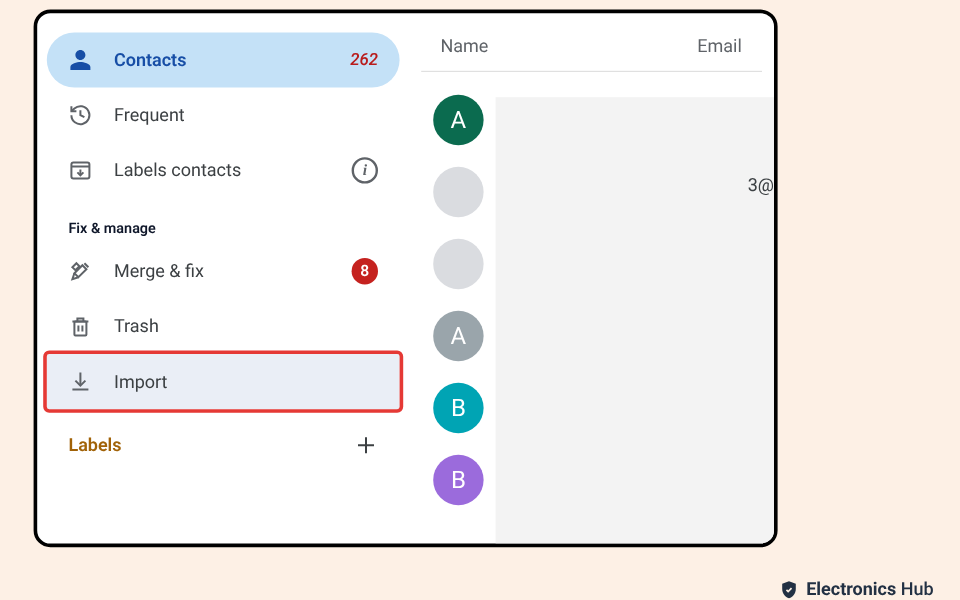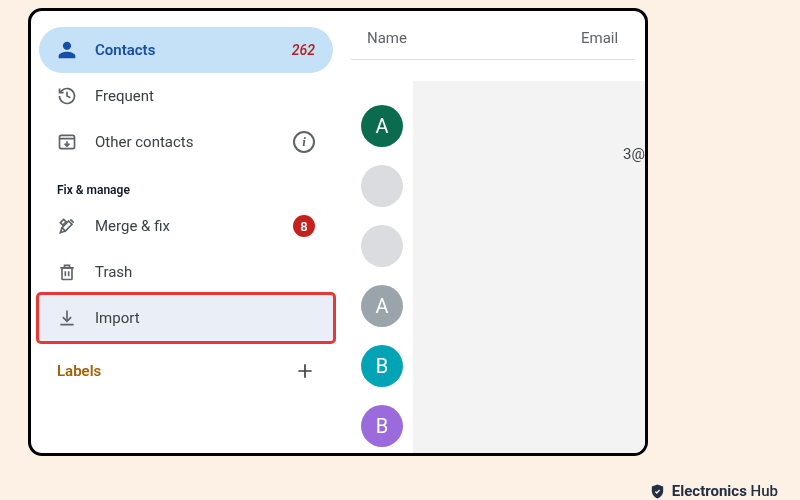--- a/index.html
+++ b/index.html
@@ -108,21 +108,20 @@
     display: inline-flex; align-items: center; justify-content: center;
   }
 
   
   .main {
     flex: 1;
     position: relative;
     display: flex;
     flex-direction: column;
     padding-top: 8px;
-    gap: 26px;
   }
   .col-headers {
     display: flex;
     font-size: 15px;
     color: #5f6368;
     padding: 10px 0 12px 0;
     border-bottom: 1px solid #e0e0e0;
     margin: 0 10px 10px 10px;
   }
   .col-name { width: 230px; padding-left: 16px; }
@@ -218,21 +217,21 @@
 
     <div class="nav-item">
       <span class="ico">
         <svg viewBox="0 0 24 24" width="20" height="20" fill="none" stroke="#5f6368" stroke-width="2">
             <rect x="3" y="4" width="18" height="16" rx="2"></rect>
             <path d="M3 8h18"></path>
             <path d="M12 11v5"></path>
             <path d="M9 14l3 3 3-3"></path>
           </svg>
       </span>
-      <span class="label">Other contacts</span>
+      <span class="label">Labels contacts</span>
       <span class="trail"><span class="info-circle">i</span></span>
     </div>
 
     <div class="section-header">Fix &amp; manage</div>
 
     <div class="nav-item">
       <span class="ico">
         <svg viewBox="0 0 24 24" width="20" height="20" fill="none" stroke="#5f6368" stroke-width="2">
             <path d="M14 6l4 4-8 8-4-4z"></path>
             <path d="M6 14l-2 6 6-2"></path>

